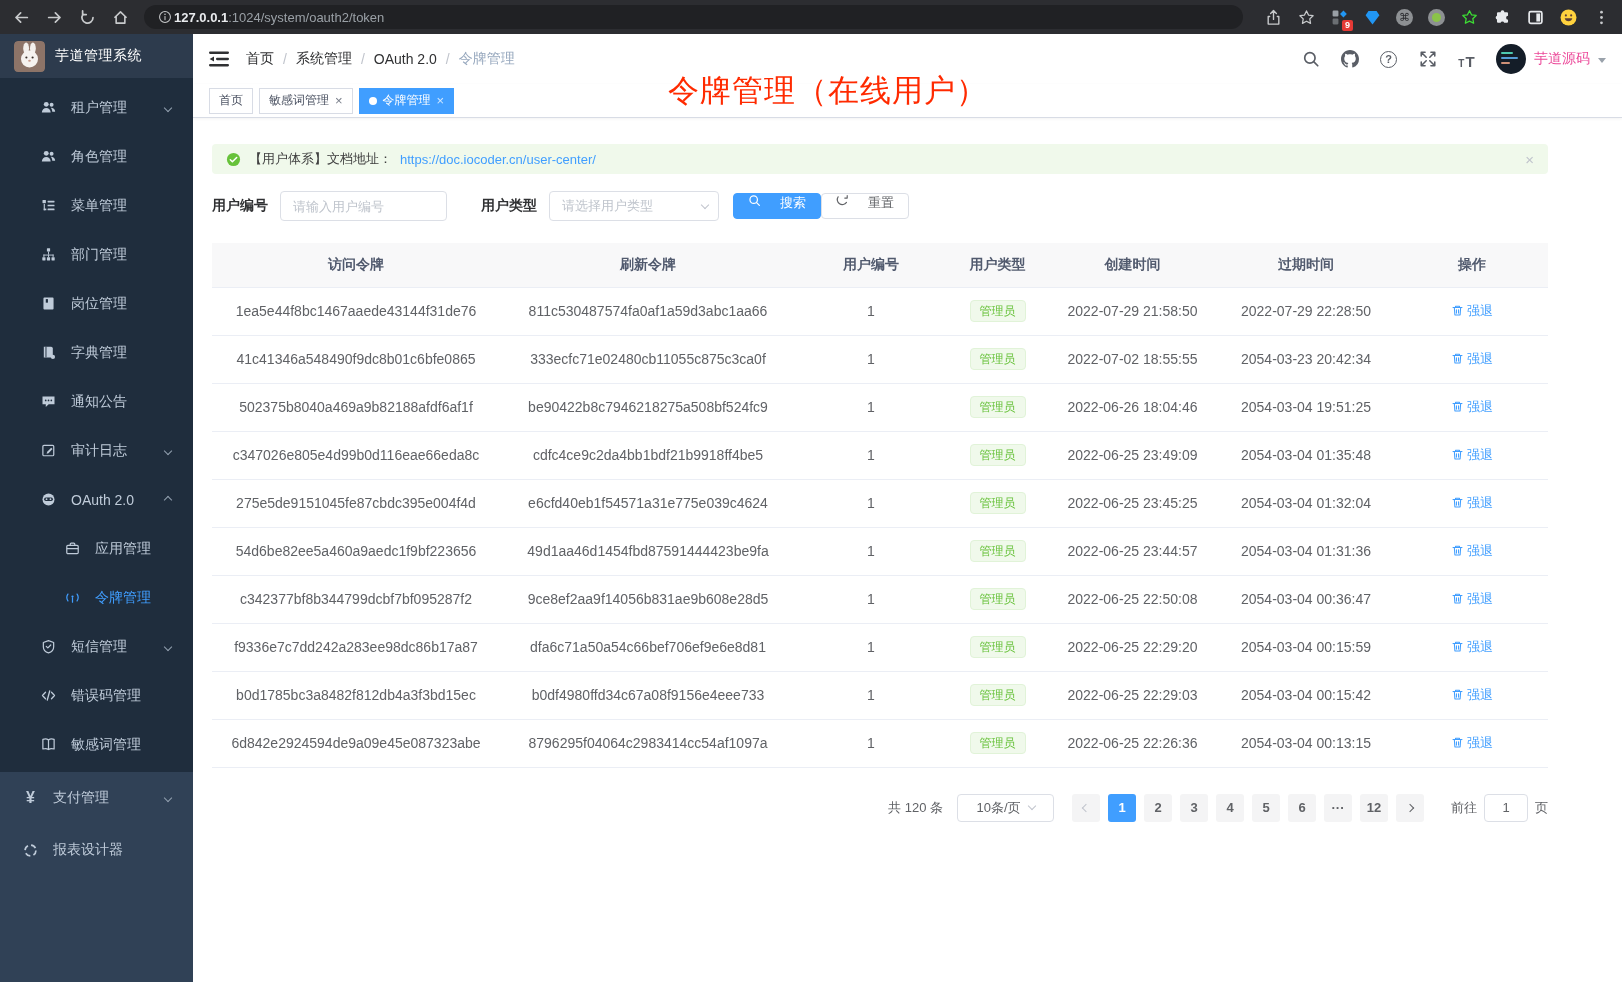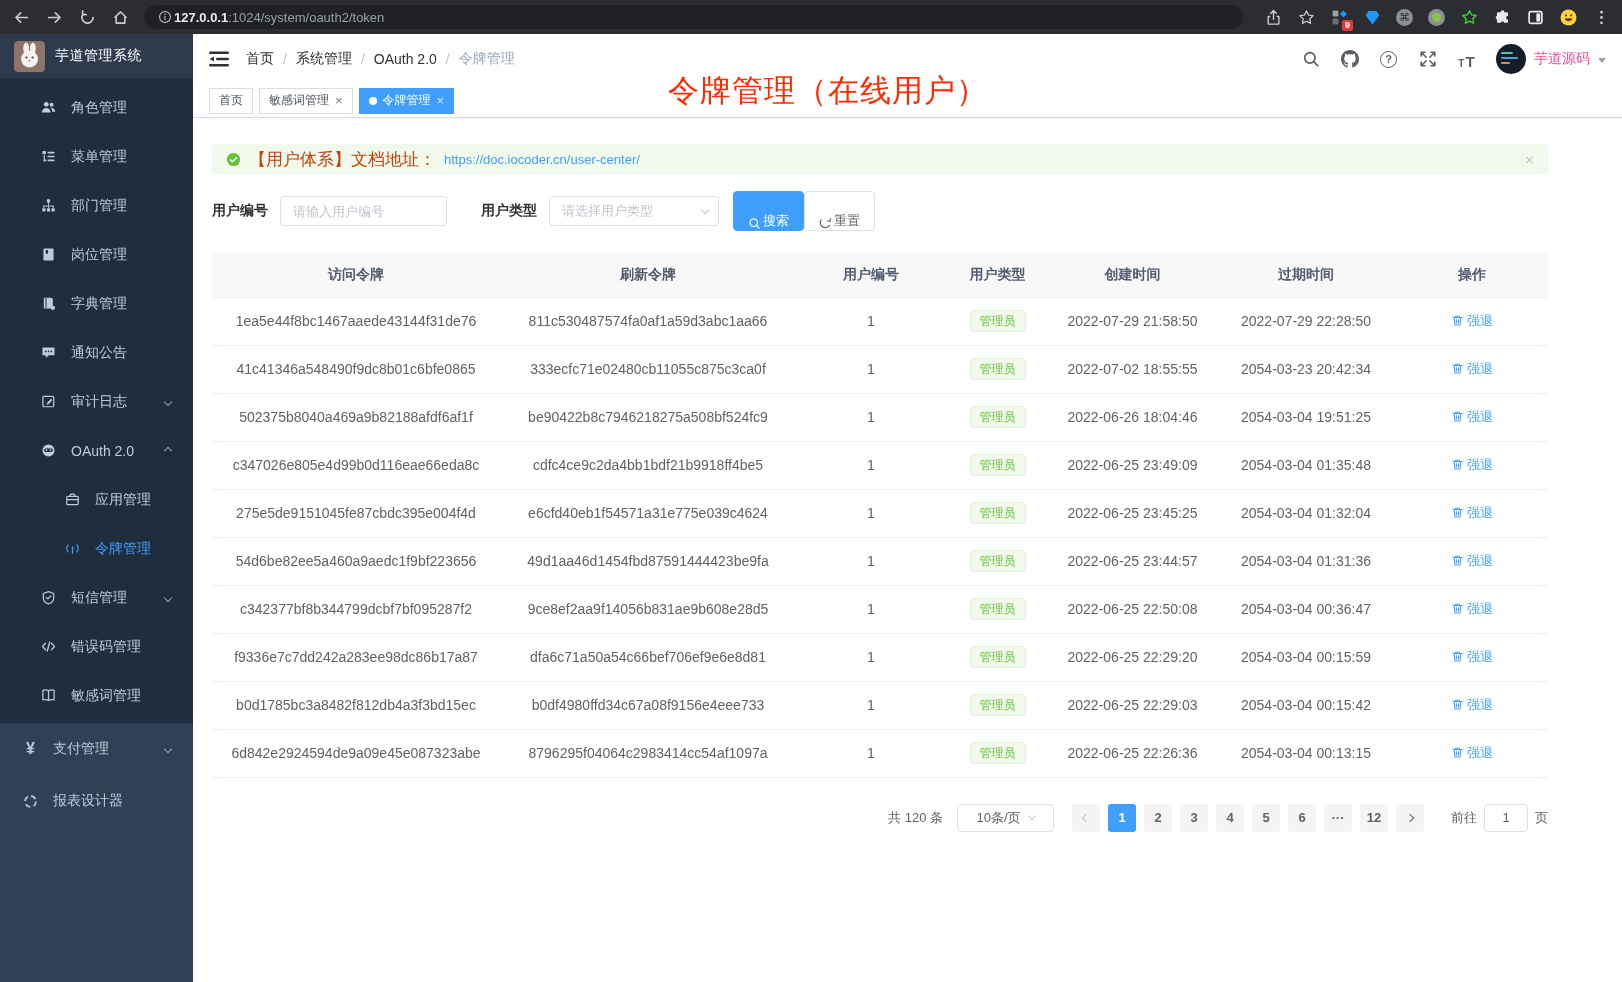--- a/index.html
+++ b/index.html
@@ -67,32 +67,32 @@
   .tags{height:34px;display:flex;align-items:center;padding:0 16px;gap:6px;background:#fff;border-bottom:1px solid #d8dce5;box-shadow:0 1px 3px rgba(0,0,0,.05);flex:0 0 auto}
   .tag-item{height:26px;display:flex;align-items:center;gap:6px;padding:0 9px;border:1px solid #d8dce5;background:#fff;font-size:12px;color:#495060;cursor:pointer}
   .tag-item.active{background:#409eff;border-color:#409eff;color:#fff}
   .tag-dot{width:8px;height:8px;border-radius:50%;background:#fff}
   .tag-close{font-size:13px;line-height:1;opacity:.75;cursor:pointer}
 
   .content{padding:26px 0 0 19px;flex:1;overflow:hidden}
   .alert{width:1336px;height:30px;background:#f0f9eb;border-radius:4px;display:flex;align-items:center;padding:0 14px;gap:8px}
   .alert-ic{width:15px;height:15px;display:flex}
   .alert-ic svg{width:15px;height:15px}
-  .alert-text{font-size:17px;color:#c2410c}
+  .alert-text{font-size:13px;color:#404040}
   .alert-link{font-size:13px;color:#409eff;text-decoration:none;cursor:pointer}
   .alert-close{margin-left:auto;color:#c0c4cc;font-size:15px;cursor:pointer}
 
   .filters{display:flex;align-items:center;margin-top:17px}
   .f-group{display:flex;align-items:center;gap:12px;margin-right:34px}
   .f-label{font-size:14px;font-weight:700;color:#303133}
   .f-input{width:167px;height:30px;border:1px solid #dcdfe6;border-radius:4px;padding:0 12px;font-size:13px;color:#606266;background:#fff;outline:none}
   .f-input::placeholder{color:#bfc4cc}
   .f-select{width:170px;height:30px;border:1px solid #dcdfe6;border-radius:4px;padding:0 10px 0 12px;font-size:13px;color:#bfc4cc;background:#fff;display:flex;align-items:center;justify-content:space-between;cursor:pointer}
   .f-select .chev{color:#c0c4cc;margin-top:-3px}
-  .btn{height:40px;border-radius:4px;padding:0 14px;font-size:13px;display:flex;align-items:flex-end;gap:2px;cursor:pointer}
+  .btn{height:26px;border-radius:4px;padding:0 14px;font-size:13px;display:flex;align-items:flex-start;gap:19px;cursor:pointer}
   .btn svg{width:13px;height:13px}
   .btn-primary{background:#409eff;border:1px solid #409eff;color:#fff;margin-left:14px}
   .btn-default{background:#fff;border:1px solid #dcdfe6;color:#606266;}
 
   table.tok{width:1336px;border-collapse:collapse;table-layout:fixed;margin-top:22px;font-size:14px}
   table.tok th{height:44px;background:#f8f8f9;color:#515a6e;font-weight:600;text-align:center;border-bottom:1px solid #ebeef5}
   table.tok td{height:48px;color:#606266;text-align:center;border-bottom:1px solid #ebeef5;white-space:nowrap;overflow:hidden}
   .tag-admin{display:inline-block;height:22px;line-height:20px;padding:0 9px;background:#f0f9eb;border:1px solid #e1f3d8;border-radius:4px;color:#67c23a;font-size:12px}
   .action-link{color:#409eff;font-size:13px;display:inline-flex;align-items:center;gap:3px;cursor:pointer}
   .action-link svg{width:13px;height:13px}
@@ -229,20 +229,32 @@
       <div class="group-dark" id="menu-dark">
           <div class="menu-item depth1">
             <span class="mi-icon">
               <svg viewBox="0 0 16 16" fill="currentColor">
                 <circle cx="5.6" cy="4.6" r="2.6"></circle>
                 <path d="M.9 13.2c0-2.6 2.1-4.7 4.7-4.7s4.7 2.1 4.7 4.7z"></path>
                 <circle cx="11.3" cy="5" r="2.1"></circle>
                 <path d="M11.4 8.3c2.1.2 3.7 2 3.7 4.1h-3.1c0-1.5-.5-2.9-1.4-4 .2-.1.5-.1.8-.1z"></path>
               </svg>
             </span>
+            <span class="mi-label">租户管理</span>
+            <i class="mi-arrow chev down"></i>
+          </div>
+          <div class="menu-item depth1">
+            <span class="mi-icon">
+              <svg viewBox="0 0 16 16" fill="currentColor">
+                <circle cx="5.6" cy="4.6" r="2.6"></circle>
+                <path d="M.9 13.2c0-2.6 2.1-4.7 4.7-4.7s4.7 2.1 4.7 4.7z"></path>
+                <circle cx="11.3" cy="5" r="2.1"></circle>
+                <path d="M11.4 8.3c2.1.2 3.7 2 3.7 4.1h-3.1c0-1.5-.5-2.9-1.4-4 .2-.1.5-.1.8-.1z"></path>
+              </svg>
+            </span>
             <span class="mi-label">角色管理</span>
           </div>
           <div class="menu-item depth1">
             <span class="mi-icon">
               <svg viewBox="0 0 16 16" fill="currentColor">
                 <rect x="1.6" y="2" width="3.6" height="3.6" rx=".5"></rect>
                 <rect x="7" y="2.9" width="7.4" height="1.8" rx=".4"></rect>
                 <rect x="7" y="7.1" width="7.4" height="1.8" rx=".4"></rect>
                 <rect x="7" y="11.3" width="7.4" height="1.8" rx=".4"></rect>
                 <path d="M2.9 6.4h1.2v6.7H2.9z"></path>

